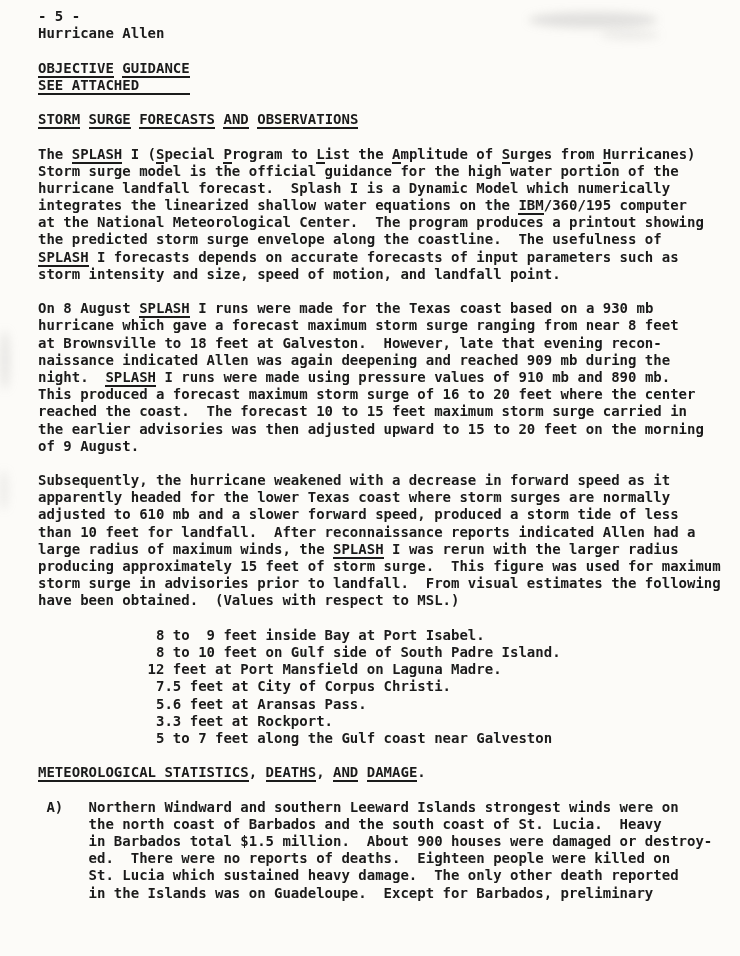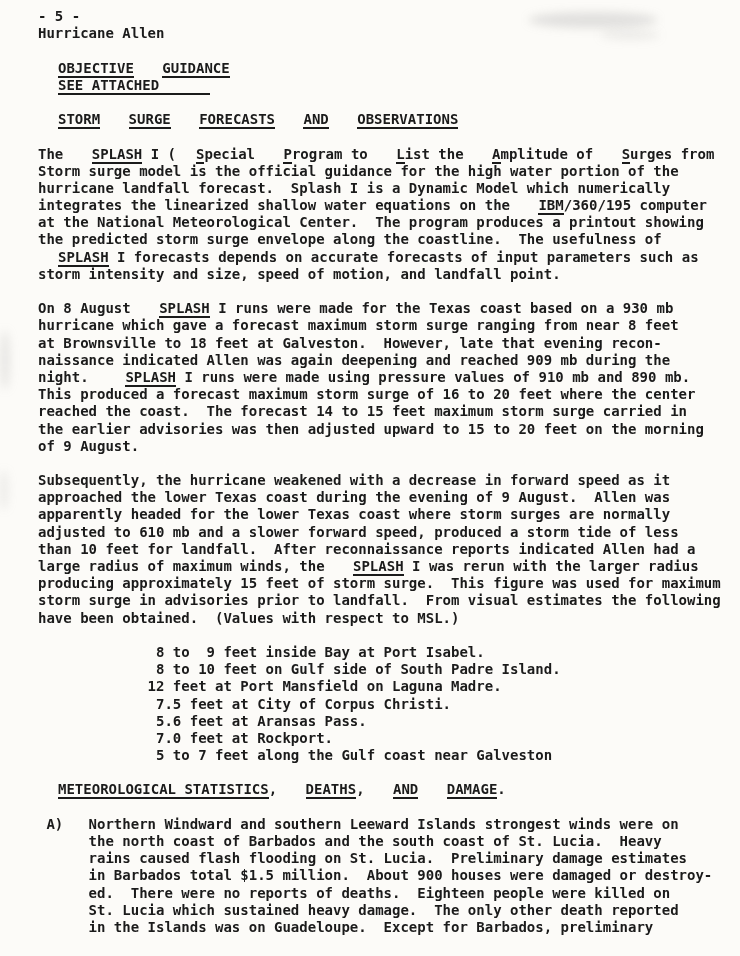--- a/index.html
+++ b/index.html
@@ -18,21 +18,20 @@
     font-weight: 700;
     font-size: 14px;
   }
   .line {
     height: 17.2px;
     line-height: 17.2px;
     white-space: pre;
   }
   .u {
     border-bottom: 2px solid currentColor;
-    margin-left: 20px;
   }
   .smudge {
     position: absolute;
     border-radius: 50%;
     filter: blur(5px);
     pointer-events: none;
   }
   .smudge-1 { left: 528px; top: 12px;  width: 130px; height: 16px; background: rgba(130,130,130,0.22); }
   .smudge-2 { left: 600px; top: 30px;  width: 60px;  height: 10px; background: rgba(150,150,150,0.15); }
   .smudge-3 { left: 0px;   top: 330px; width: 10px;  height: 60px; background: rgba(140,140,140,0.18); }
@@ -63,45 +62,43 @@
       <div class="line">the predicted storm surge envelope along the coastline.  The usefulness of</div>
       <div class="line"><span class="u">SPLASH</span> I forecasts depends on accurate forecasts of input parameters such as</div>
       <div class="line">storm intensity and size, speed of motion, and landfall point.</div>
       <div class="line"></div>
       <div class="line">On 8 August <span class="u">SPLASH</span> I runs were made for the Texas coast based on a 930 mb</div>
       <div class="line">hurricane which gave a forecast maximum storm surge ranging from near 8 feet</div>
       <div class="line">at Brownsville to 18 feet at Galveston.  However, late that evening recon-</div>
       <div class="line">naissance indicated Allen was again deepening and reached 909 mb during the</div>
       <div class="line">night.  <span class="u">SPLASH</span> I runs were made using pressure values of 910 mb and 890 mb.</div>
       <div class="line">This produced a forecast maximum storm surge of 16 to 20 feet where the center</div>
-      <div class="line">reached the coast.  The forecast 14 to 15 feet maximum storm surge carried in</div>
+      <div class="line">reached the coast.  The forecast 10 to 15 feet maximum storm surge carried in</div>
       <div class="line">the earlier advisories was then adjusted upward to 15 to 20 feet on the morning</div>
       <div class="line">of 9 August.</div>
       <div class="line"></div>
       <div class="line">Subsequently, the hurricane weakened with a decrease in forward speed as it</div>
-      <div class="line">approached the lower Texas coast during the evening of 9 August.  Allen was</div>
       <div class="line">apparently headed for the lower Texas coast where storm surges are normally</div>
       <div class="line">adjusted to 610 mb and a slower forward speed, produced a storm tide of less</div>
       <div class="line">than 10 feet for landfall.  After reconnaissance reports indicated Allen had a</div>
       <div class="line">large radius of maximum winds, the <span class="u">SPLASH</span> I was rerun with the larger radius</div>
       <div class="line">producing approximately 15 feet of storm surge.  This figure was used for maximum</div>
       <div class="line">storm surge in advisories prior to landfall.  From visual estimates the following</div>
       <div class="line">have been obtained.  (Values with respect to MSL.)</div>
       <div class="line"></div>
       <div class="line">              8 to  9 feet inside Bay at Port Isabel.</div>
       <div class="line">              8 to 10 feet on Gulf side of South Padre Island.</div>
       <div class="line">             12 feet at Port Mansfield on Laguna Madre.</div>
       <div class="line">              7.5 feet at City of Corpus Christi.</div>
       <div class="line">              5.6 feet at Aransas Pass.</div>
-      <div class="line">              7.0 feet at Rockport.</div>
+      <div class="line">              3.3 feet at Rockport.</div>
       <div class="line">              5 to 7 feet along the Gulf coast near Galveston</div>
       <div class="line"></div>
       <div class="line"><span class="u">METEOROLOGICAL STATISTICS</span>, <span class="u">DEATHS</span>, <span class="u">AND</span> <span class="u">DAMAGE</span>.</div>
       <div class="line"></div>
       <div class="line"> A)   Northern Windward and southern Leeward Islands strongest winds were on</div>
       <div class="line">      the north coast of Barbados and the south coast of St. Lucia.  Heavy</div>
-      <div class="line">      rains caused flash flooding on St. Lucia.  Preliminary damage estimates</div>
       <div class="line">      in Barbados total $1.5 million.  About 900 houses were damaged or destroy-</div>
       <div class="line">      ed.  There were no reports of deaths.  Eighteen people were killed on</div>
       <div class="line">      St. Lucia which sustained heavy damage.  The only other death reported</div>
       <div class="line">      in the Islands was on Guadeloupe.  Except for Barbados, preliminary</div>
     </div>
 </div>
 
 </body></html>

